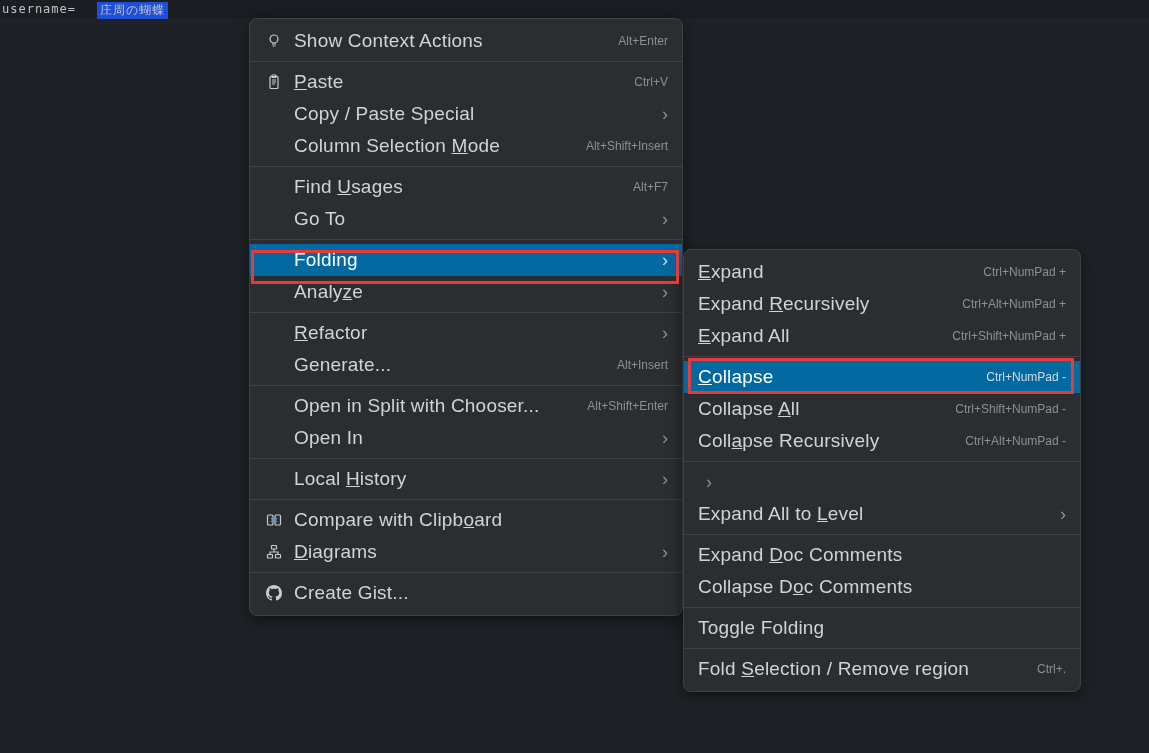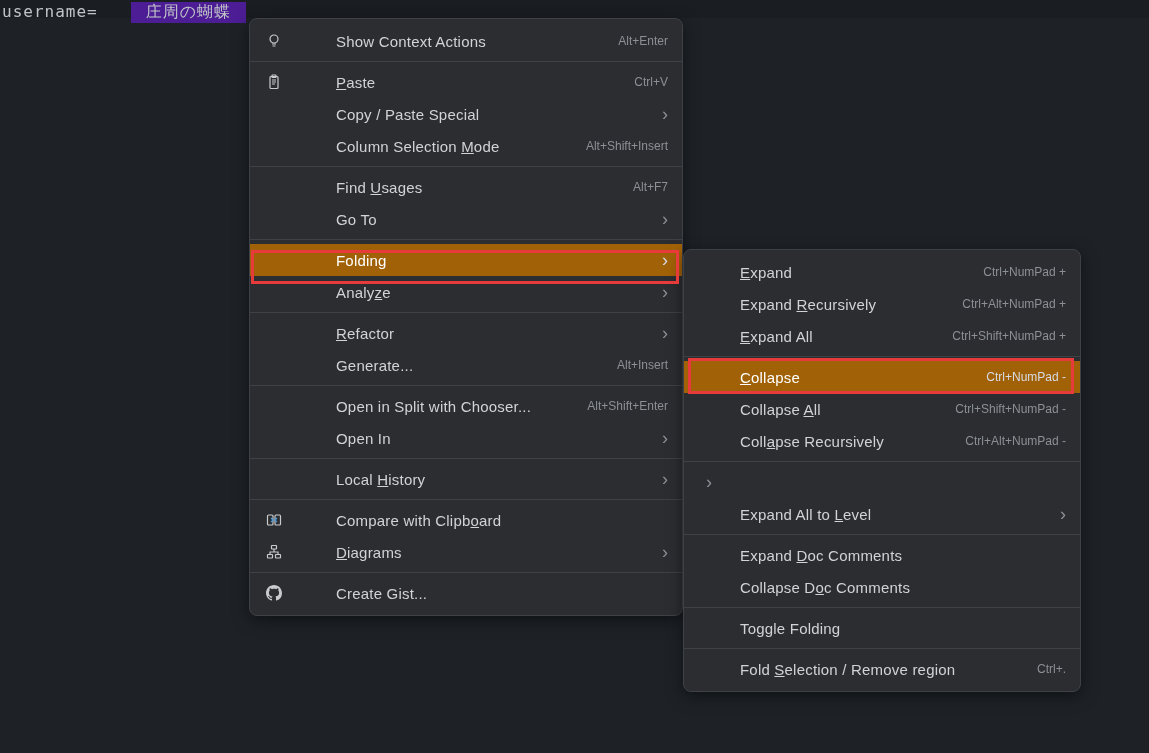--- a/index.html
+++ b/index.html
@@ -23,33 +23,33 @@
       left: 0;
       right: 0;
       height: 18px;
       background: #1a1d22;
     }
     .editor-text {
       position: absolute;
       top: 2px;
       left: 2px;
       font-family: "Consolas", monospace;
-      font-size: 16px;
+      font-size: 12px;
       letter-spacing: 1px;
       color: #c0c4c8;
       display: flex;
+      gap: 21px;
     }
     .editor-key {
       color: #c0c4c8;
     }
     .editor-value {
-      background: #4c1d95;
-      padding: 0 15px;
+      background: #1d4ed8;
+      padding: 0 3px;
       color: #c0c4c8;
-      margin-left: 33px;
     }
 
     .context-menu {
       position: absolute;
       background: #2b2d30;
       border: 1px solid #3e4145;
       border-radius: 8px;
       box-shadow: 0 4px 16px rgba(0,0,0,0.5);
       padding: 6px 0;
     }
@@ -69,21 +69,21 @@
     .menu-item {
       display: flex;
       align-items: center;
       height: 32px;
       padding: 0 14px 0 14px;
       cursor: pointer;
       color: #d1d3d6;
     }
 
     .menu-item.highlighted {
-      background: #a16207;
+      background: #0369a1;
       color: #ffffff;
     }
 
     .hl-box {
       position: absolute;
       border: 3px solid #e73b3b;
       pointer-events: none;
       z-index: 10;
     }
 
@@ -111,23 +111,22 @@
       flex-shrink: 0;
     }
 
     .menu-icon svg {
       width: 16px;
       height: 16px;
     }
 
     .menu-label {
       flex: 1;
-      font-size: 15px;
+      font-size: 19px;
       letter-spacing: 0.2px;
-      margin-left: 42px;
     }
 
     .menu-shortcut {
       color: #8c9096;
       font-size: 12px;
     }
 
     .menu-item.highlighted .menu-shortcut {
       color: #d6dbe6;
     }

